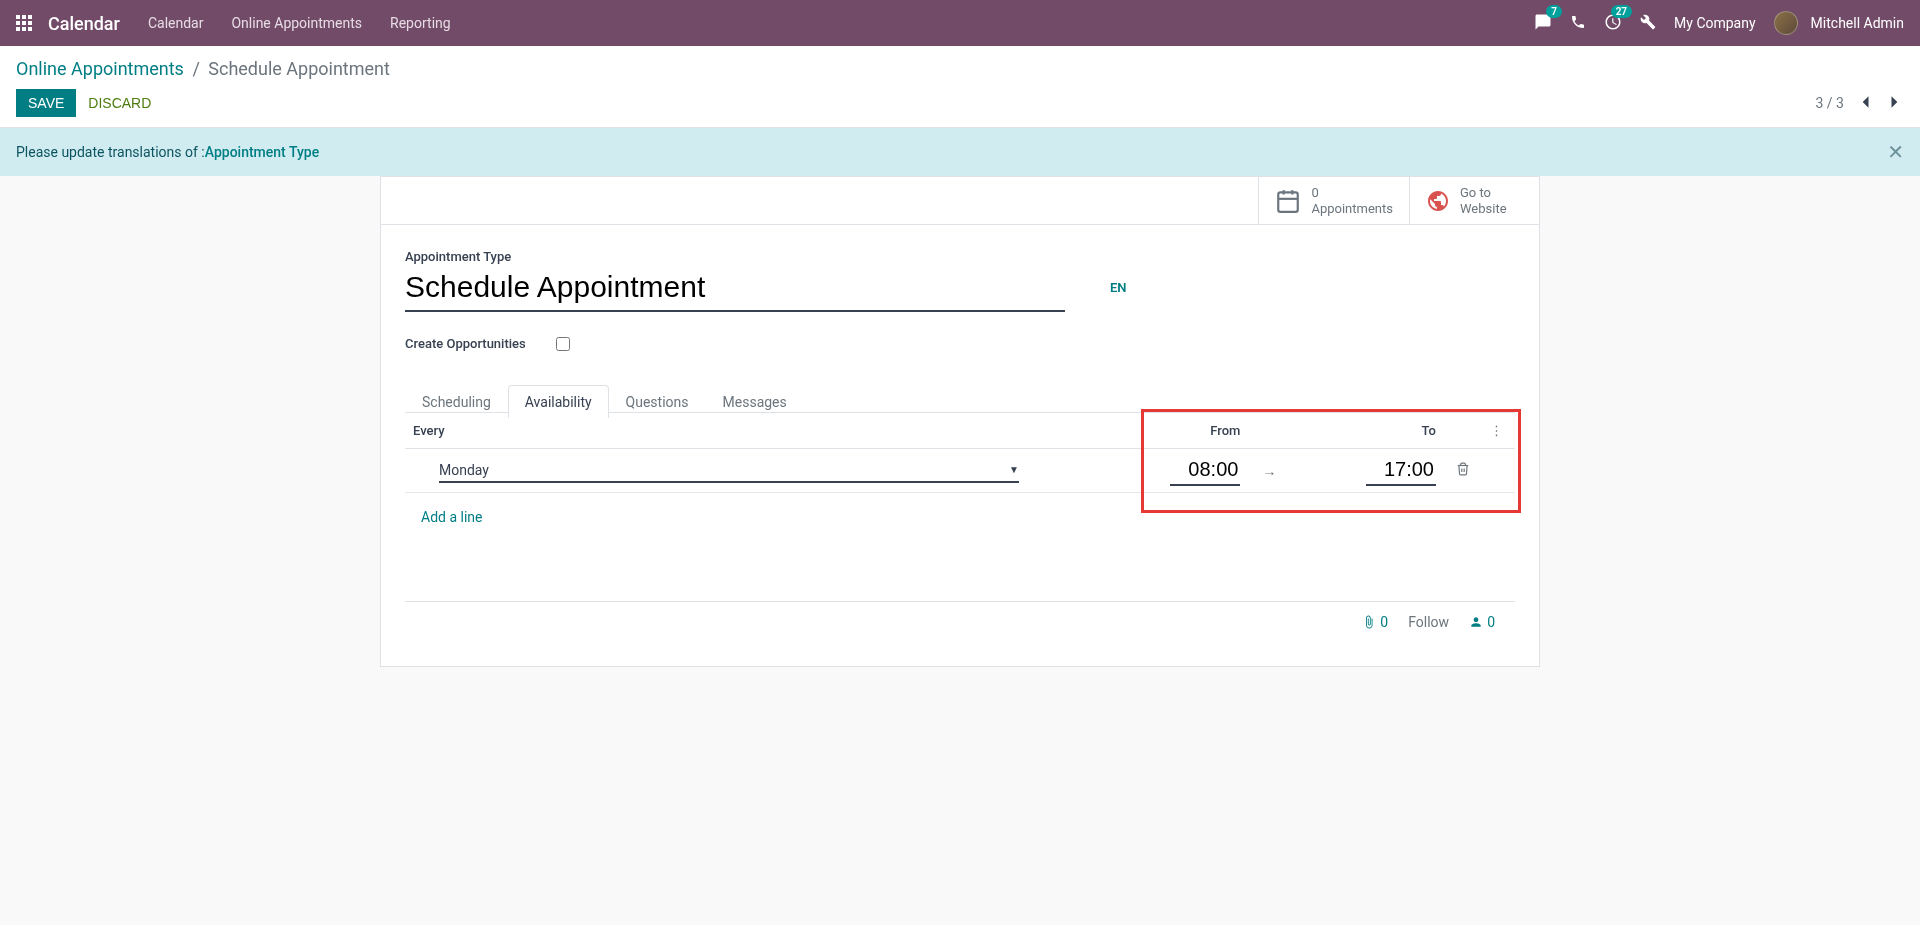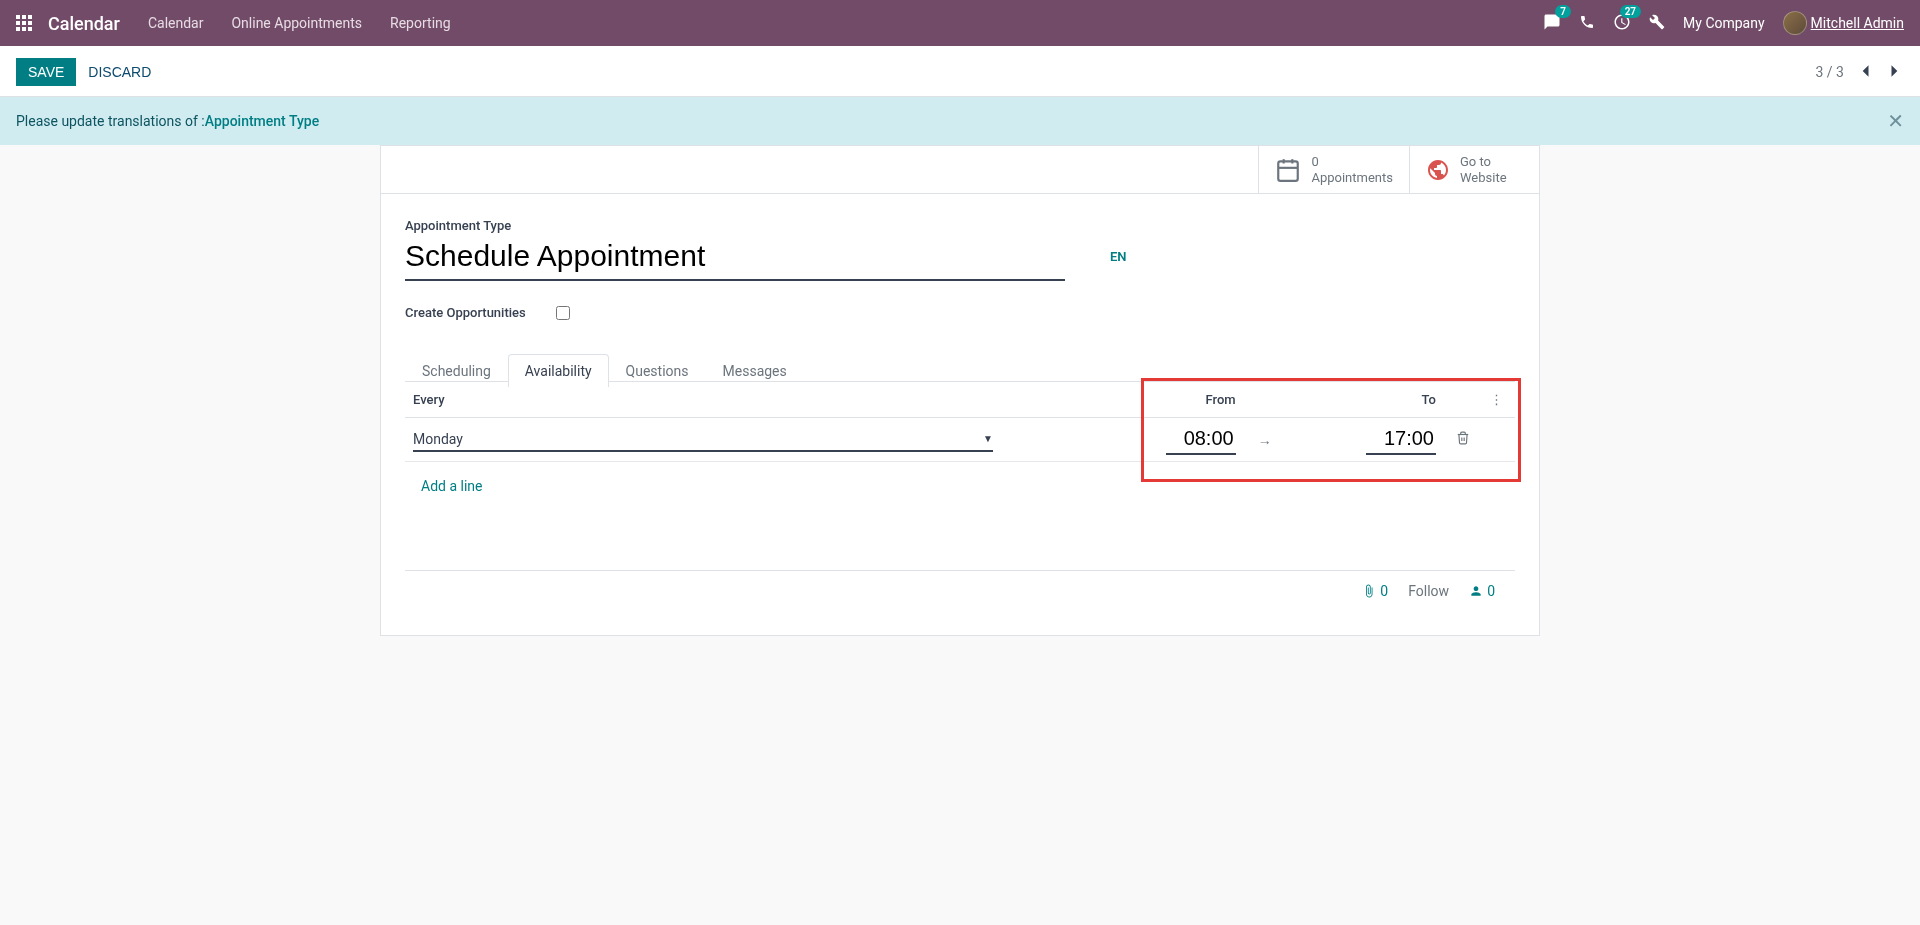--- a/index.html
+++ b/index.html
@@ -9,32 +9,32 @@
   .top-nav { background: #714B67; color: #fff; height: 46px; display: flex; align-items: center; padding: 0 16px; }
   .apps-icon { display: grid; grid-template-columns: repeat(3, 4px); grid-template-rows: repeat(3, 4px); gap: 2px; margin-right: 16px; cursor: pointer; }
   .apps-icon span { background: #fff; width: 4px; height: 4px; }
   .brand { font-size: 18px; font-weight: 500; margin-right: 28px; }
   .nav-link { color: #e8dce4; margin-right: 28px; font-size: 14px; cursor: pointer; }
   .nav-spacer { flex: 1; }
   .nav-right { display: flex; align-items: center; gap: 18px; }
   .nav-icon { position: relative; cursor: pointer; color: #fff; }
   .badge { position: absolute; top: -8px; right: -10px; background: #00A09D; color: #fff; font-size: 10px; font-weight: 600; padding: 1px 5px; border-radius: 8px; }
   .company { color: #fff; font-size: 14px; cursor: pointer; }
-  .user { display: flex; align-items: center; gap: 4px; color: #fff; cursor: pointer; text-decoration: underline; }
+  .user { display: flex; align-items: center; gap: 13px; color: #fff; cursor: pointer; }
   .avatar { width: 24px; height: 24px; border-radius: 50%; background: linear-gradient(135deg, #8b6f47, #5d4a3a); border: 1px solid rgba(255,255,255,0.3); }
   
   
   .control-panel { background: #fff; padding: 12px 16px 0 16px; border-bottom: 1px solid #dee2e6; }
   .breadcrumb { font-size: 18px; color: #6c757d; margin-bottom: 10px; }
   .breadcrumb a { color: #017e84; text-decoration: none; }
   .breadcrumb .sep { color: #6c757d; margin: 0 4px; }
   .actions-row { display: flex; align-items: center; padding-bottom: 10px; }
   .btn { padding: 6px 12px; border: none; font-size: 14px; font-weight: 500; cursor: pointer; }
   .btn-primary { background: #017e84; color: #fff; }
-  .btn-link { background: transparent; color: #0c4a6e; }
+  .btn-link { background: transparent; color: #4d7c0f; }
   .pager { margin-left: auto; display: flex; align-items: center; gap: 12px; color: #6c757d; font-size: 14px; }
   .pager-arrow { cursor: pointer; color: #374151; padding: 4px; }
   
   
   .alert { background: #d1ecf1; color: #0c5460; padding: 12px 16px; display: flex; align-items: center; }
   .alert a { color: #017e84; font-weight: 500; text-decoration: none; }
   .alert-close { margin-left: auto; cursor: pointer; font-size: 20px; color: #6c919a; }
   
   
   .sheet-bg { padding: 0 0 24px 0; display: flex; justify-content: center; }
@@ -59,21 +59,21 @@
   
   .tabs { display: flex; border-bottom: 1px solid #dee2e6; }
   .tab { padding: 8px 16px; border: 1px solid transparent; border-bottom: none; color: #6c757d; cursor: pointer; font-size: 14px; position: relative; top: 6px; }
   .tab.active { border-color: #dee2e6; background: #fff; color: #374151; border-radius: 4px 4px 0 0; }
   
   
   .avail-table { width: 100%; border-collapse: collapse; }
   .avail-table th { text-align: left; font-weight: 500; font-size: 13px; padding: 10px 8px; border-bottom: 1px solid #dee2e6; }
   .avail-table th.right, .avail-table td.right { text-align: right; margin-top: 24px; }
   .avail-table td { padding: 6px 8px; border-bottom: 1px solid #e5e7eb; vertical-align: middle; }
-  .day-select { position: relative; border-bottom: 2px solid #374151; padding: 3px 0; display: flex; align-items: center; width: 580px; }
+  .day-select { position: relative; border-bottom: 2px solid #374151; padding: 3px 0; display: flex; align-items: center; width: 580px; margin-left: 26px; }
   .day-select .caret { margin-left: auto; font-size: 10px; color: #374151; }
   .time-input { border: none; border-bottom: 2px solid #374151; text-align: right; width: 70px; padding: 3px 2px; font-size: 20px; outline: none; }
   .arrow-icon { color: #6c757d; font-size: 14px; padding: 0 6px; }
   .trash-icon { color: #6c757d; cursor: pointer; padding-left: 4px; }
   .kebab { cursor: pointer; color: #6c757d; padding: 0 4px; }
   .add-line { color: #017e84; cursor: pointer; padding: 10px 8px; font-size: 14px; }
   
   .highlight-box { position: absolute; border: 3px solid #e53935; pointer-events: none; }
   
   
@@ -126,20 +126,25 @@
     </div>
     <div class="company">My Company</div>
     <div class="user">
       <div class="avatar"></div>
       <span>Mitchell Admin</span>
     </div>
   </div>
 </div>
 
 <div class="control-panel">
+  <div class="breadcrumb">
+    <a href="#">Online Appointments</a>
+    <span class="sep">/</span>
+    <span>Schedule Appointment</span>
+  </div>
   <div class="actions-row">
     <button class="btn btn-primary">SAVE</button>
     <button class="btn btn-link">DISCARD</button>
     <div class="pager">
       <span>3 / 3</span>
       <span class="pager-arrow">
         <svg width="10" height="14" viewBox="0 0 8 12" fill="currentColor">
             <path d="M7 1L2 6l5 5V1z"></path>
           </svg>
       </span>

